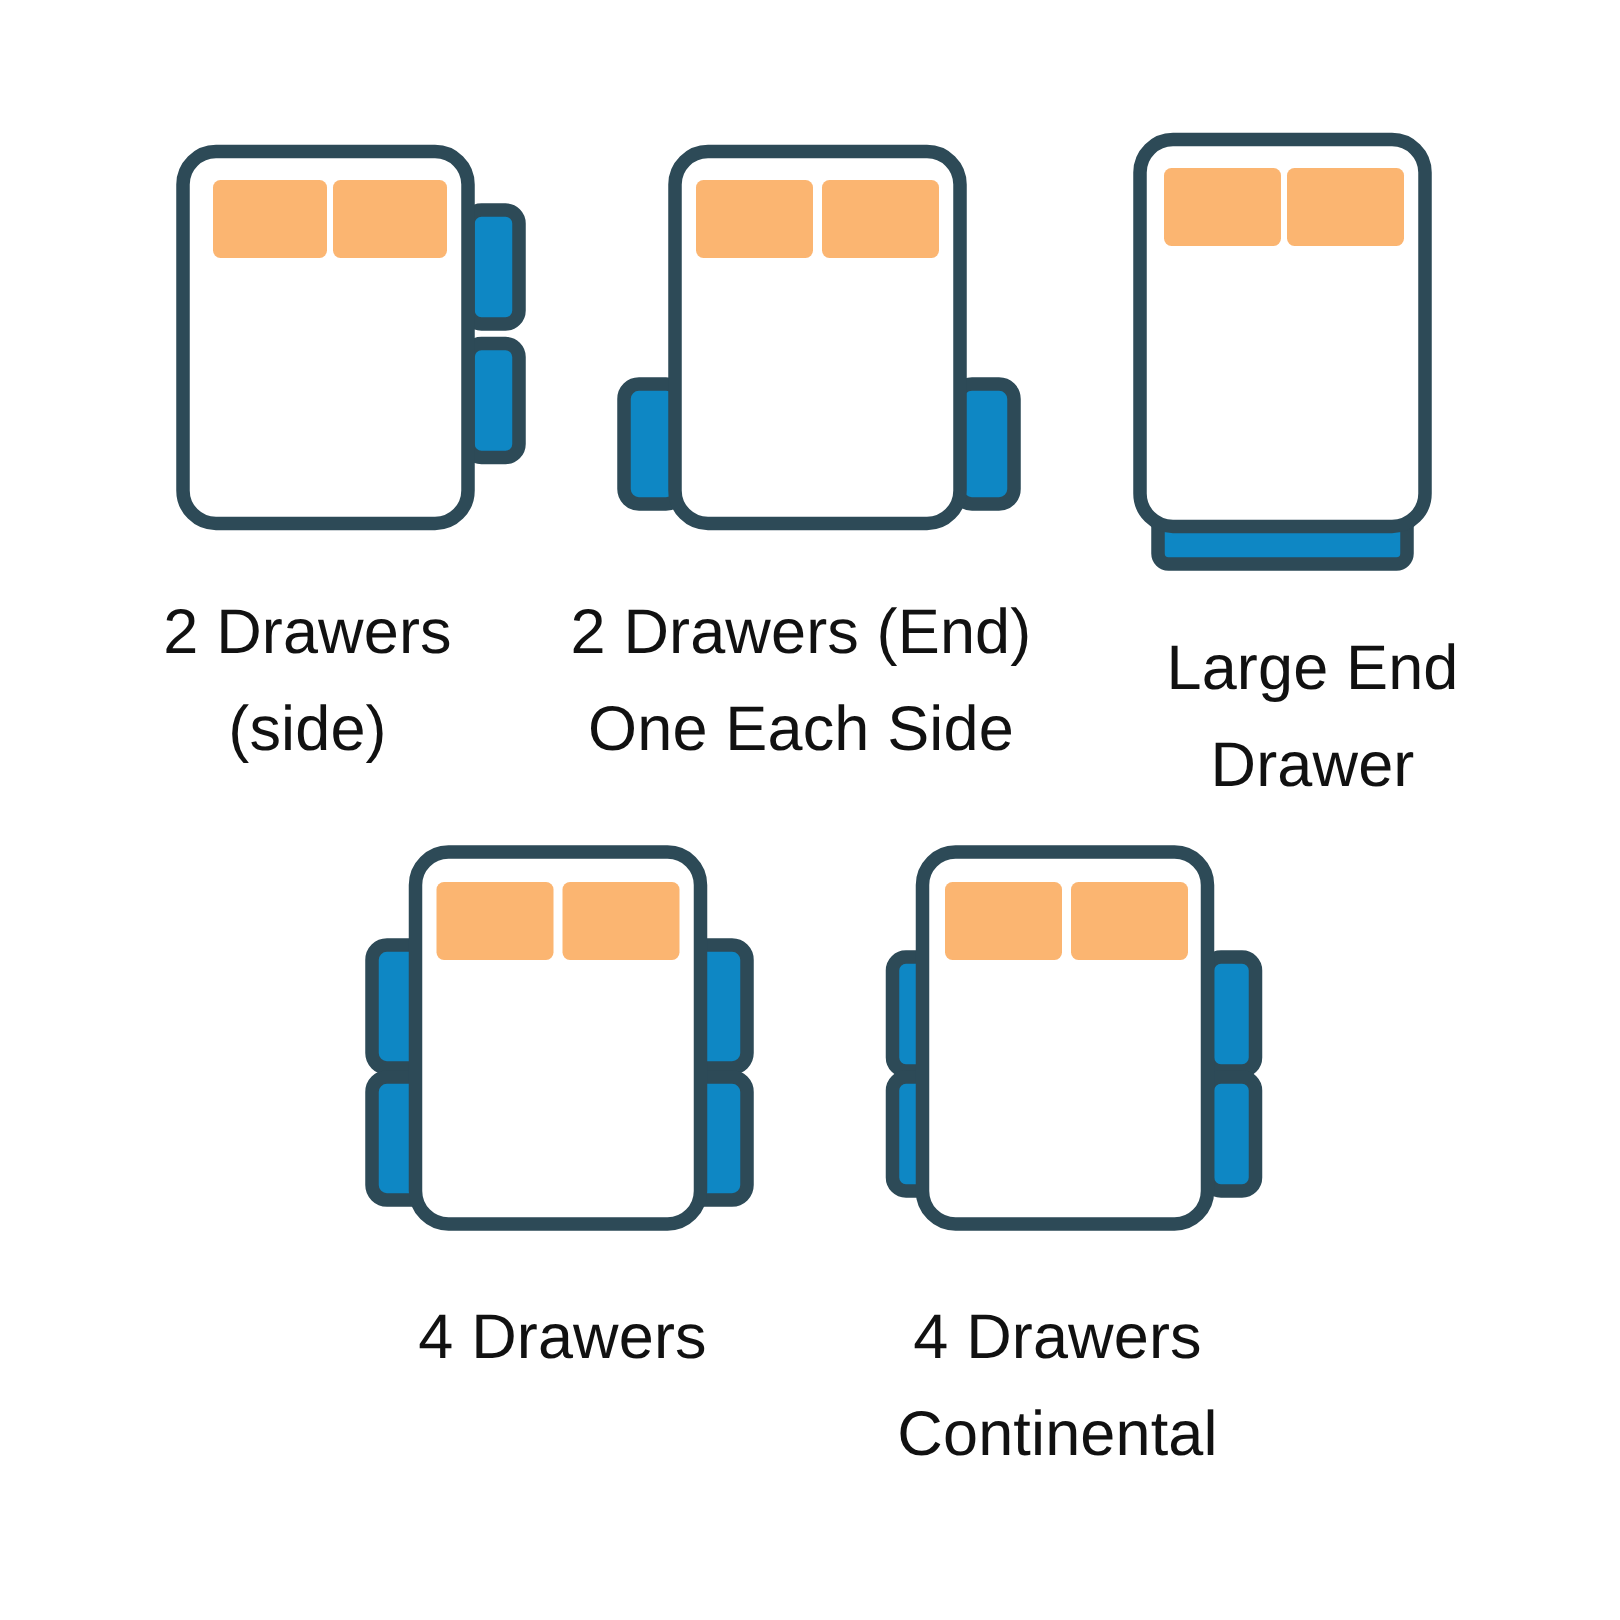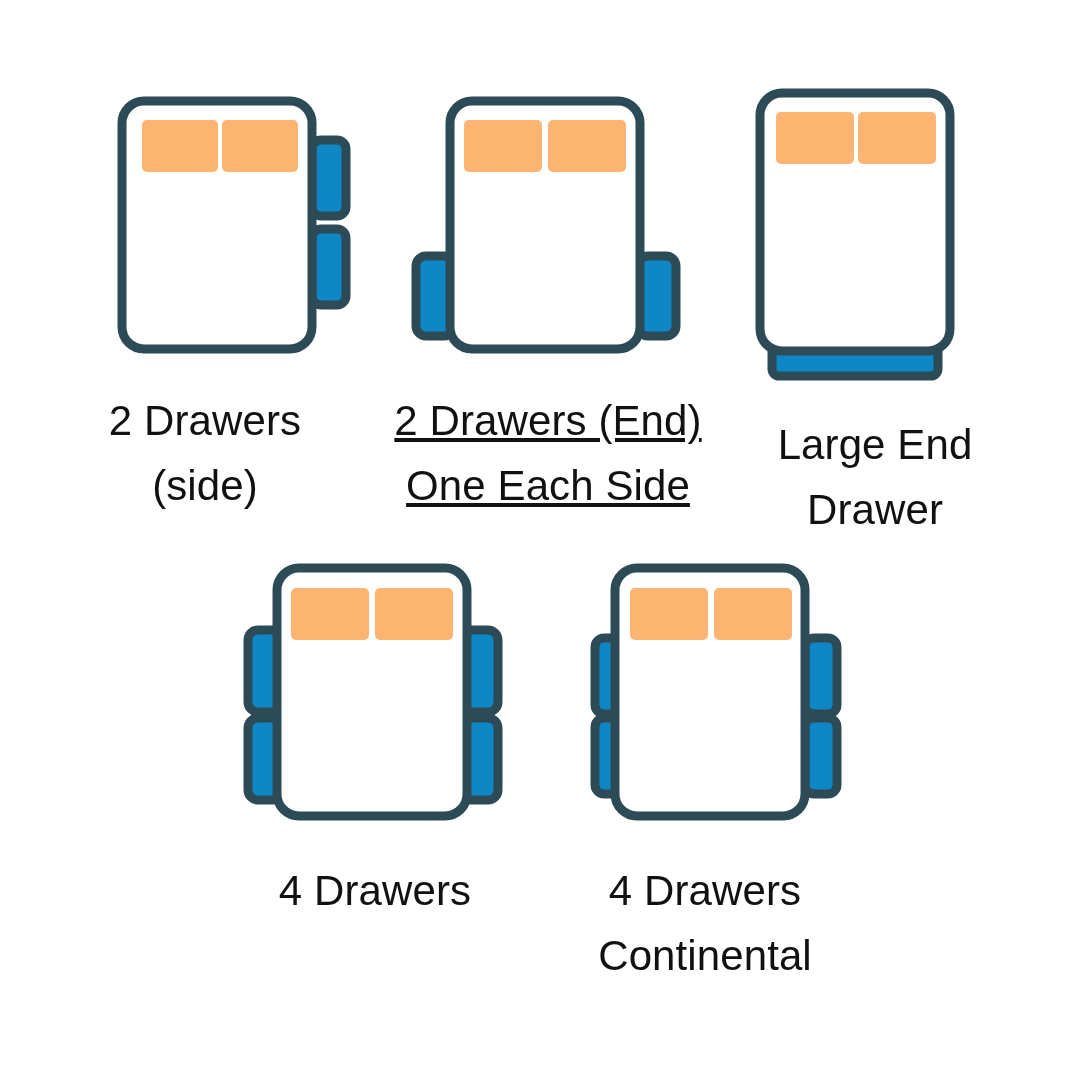--- a/index.html
+++ b/index.html
@@ -26,21 +26,21 @@
     text-align: center;
     font-family: "Liberation Sans", sans-serif;
     font-size: 42px;
     line-height: 1.55;
     color: #111111;
     letter-spacing: 0.1px;
     white-space: pre-line;
     font-weight: 400;
   }
   #label-0 { left: 60px;  top: 388px; width: 290px; }
-  #label-1 { left: 393px; top: 388px; width: 310px; text-decoration: underline; }
+  #label-1 { left: 379px; top: 388px; width: 310px; }
   #label-2 { left: 735px; top: 412px; width: 280px; }
   #label-3 { left: 230px; top: 858px; width: 290px; }
   #label-4 { left: 555px; top: 858px; width: 300px; }
 </style>
 </head>
 <body>
 
 <svg id="diagram" viewBox="0 0 1080 1080" xmlns="http://www.w3.org/2000/svg">
 
   <rect x="0" y="0" width="1080" height="1080" fill="#ffffff"></rect>

